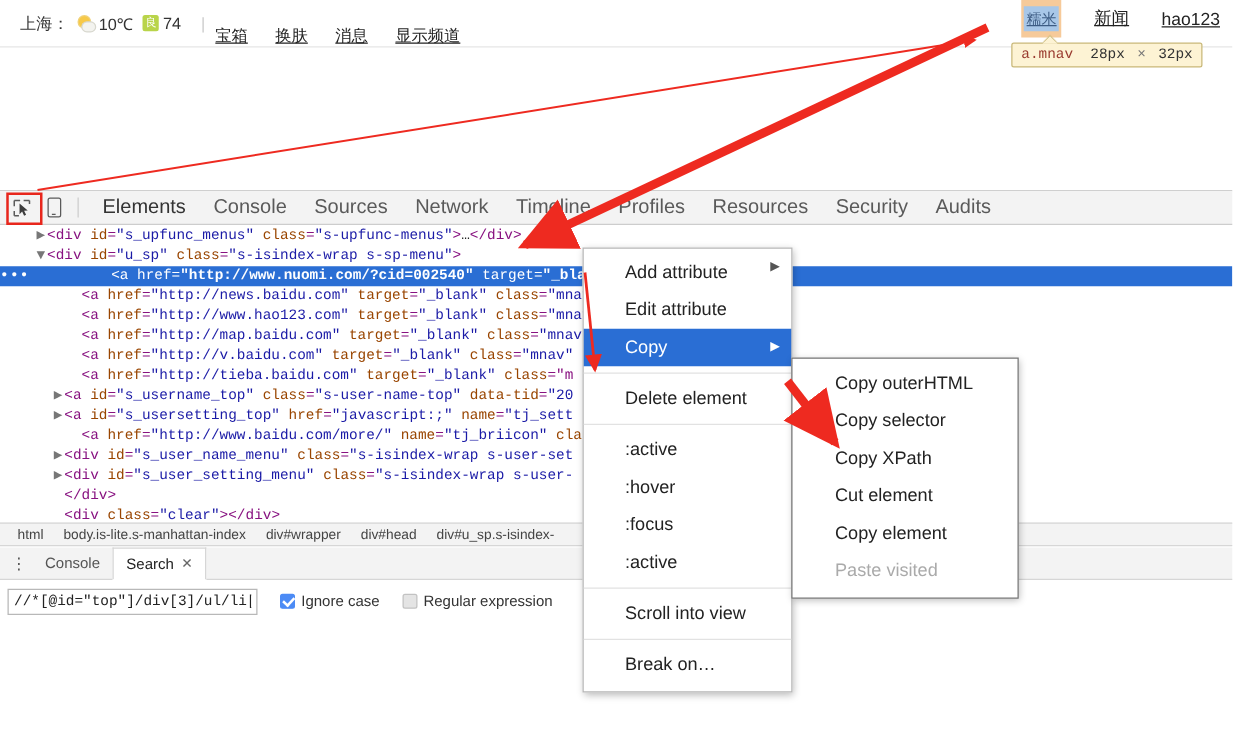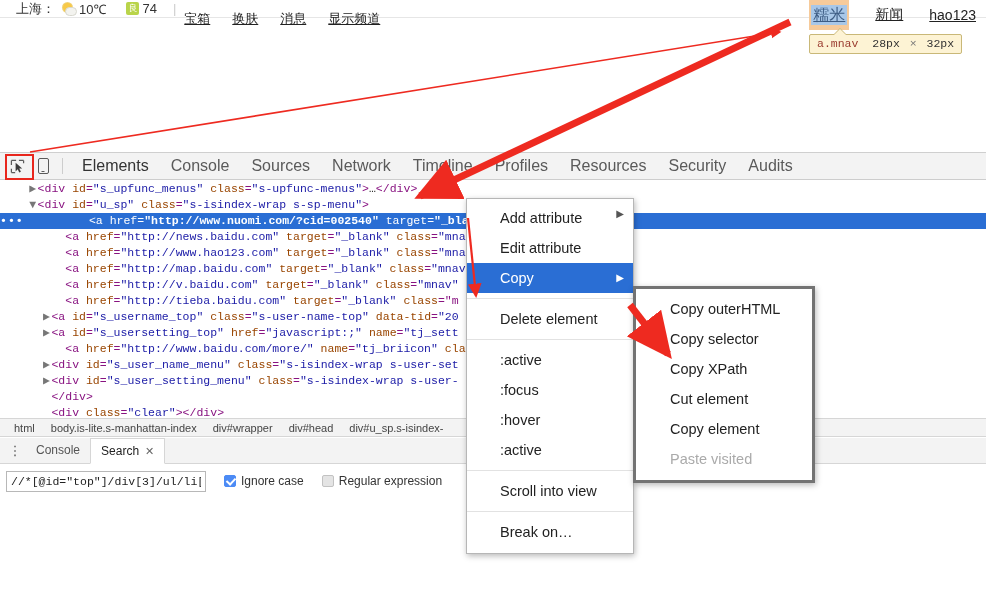--- a/index.html
+++ b/index.html
@@ -8,51 +8,51 @@
     width: 986px; height: 600px;
     font-family: "Liberation Sans", sans-serif;
     background: #fff;
     overflow: hidden;
     position: relative;
   }
 
   
   #page-area { position:absolute; left:0; top:0; width:986px; height:150px; background:#fff; }
   .topbar {
-    position:absolute; left:0; top:0; width:986px; height:18px;
+    position:absolute; left:0; top:0; width:986px; height:38px;
     display:flex; align-items:center; font-size:13px; color:#222;
     border-bottom:1px solid #e6e6e6;
   }
   .topbar-left { display:flex; align-items:center; gap:0px; padding-left:16px; }
   .tb-city { color:#333; margin-right:4px; }
   .tb-sun { display:inline-block; width:14px; height:14px; margin:0 3px; position:relative; }
   .tb-sun::before{
     content:""; position:absolute; left:1px; top:1px; width:9px;height:9px;
     border-radius:50%; background:#f7c948; box-shadow:0 0 0 1px #f0d27a;
   }
   .tb-sun::after{
     content:""; position:absolute; left:3px; top:5px; width:10px;height:7px;
     border-radius:5px; background:#f3f3ef; border:1px solid #d8d8cf;
   }
-  .tb-temp { margin-right:20px; color:#333; }
+  .tb-temp { margin-right:8px; color:#333; }
   .tb-aq { display:inline-block; width:13px;height:13px; margin-right:3px;
            background:#b9d44a; color:#fff; font-size:9px; line-height:13px;
            text-align:center; border-radius:2px; }
   .tb-num { margin-right:8px; color:#333; }
   .tb-sep { color:#ccc; margin:0 8px; }
   .tb-link { color:#222; text-decoration:underline; margin-right:22px; white-space:nowrap;margin-top:20px;}
   .topbar-right { position:absolute; right:10px; top:0; height:30px; display:flex; align-items:center; }
   .mnav { color:#222; text-decoration:underline; font-size:14px; margin-left:26px; }
 
   
   .hl-wrap { position:relative; display:flex; align-items:center; height:30px; margin-left:8px; }
   .hl-pad { background:#f6ca9a; height:30px; display:flex; align-items:center; padding:0 2px; }
   .hl-content { background:#a8c7e8; height:20px; display:flex; align-items:center;
                 padding:0 2px; }
-  .hl-text { color:#2b4a73; font-size:16px; text-decoration:underline; opacity:.85;}
+  .hl-text { color:#2b4a73; font-size:12px; text-decoration:underline; opacity:.85;}
 
   
   .inspect-tip {
     position:absolute; left:809px; top:34px;
     background:#fdf3d4; border:1px solid #c9b878; border-radius:2px;
     padding:2px 7px 3px 7px; font-family:"Liberation Mono", monospace;
     font-size:11.5px; color:#444; white-space:nowrap; z-index:30;
   }
   .tip-sel { color:#9a3b2f; }
   .tip-num { color:#333; }
@@ -144,21 +144,21 @@
   }
   .ctx-item { height:30px; line-height:30px; padding-left:33px; font-size:14.5px; color:#222; }
   .ctx-item.hi { background:#2a6ed4; color:#fff; position:relative; }
   .ctx-item.dim { color:#aaa; }
   .ctx-sep { height:1px; background:#e2e2e2; margin:5px 0; }
   .sub-arrow { position:absolute; right:9px; top:0; line-height:30px; font-size:10px; }
   .sub-arrow-dark { position:absolute; right:9px; top:0; line-height:30px; font-size:10px; color:#555;}
 
   .ctx-sub {
     position:absolute; left:633px; top:286px; width:182px;
-    background:#fff; border:3px solid #737373;
+    background:#fff; border:1px solid #737373;
     box-shadow:1px 2px 6px rgba(0,0,0,.28); z-index:45;
     padding:5px 0 6px 0;
   }
   .ctx-sub .ctx-item { padding-left:34px; }
 
   
   .ann { position:absolute; left:0; top:0; width:986px; height:600px; pointer-events:none; z-index:60; }
 </style>
 </head>
 <body>
@@ -279,22 +279,22 @@
 </div>
 
 <div class="ctx" id="ctx-menu">
     <div class="ctx-item">Add attribute</div>
     <div class="ctx-item">Edit attribute</div>
     <div class="ctx-item hi">Copy<span class="sub-arrow">▶</span></div>
     <div class="ctx-sep"></div>
     <div class="ctx-item">Delete element</div>
     <div class="ctx-sep"></div>
     <div class="ctx-item">:active</div>
+    <div class="ctx-item">:hover</div>
     <div class="ctx-item">:focus</div>
-    <div class="ctx-item">:hover</div>
     <div class="ctx-item">:active</div>
     <div class="ctx-sep"></div>
     <div class="ctx-item">Scroll into view</div>
     <div class="ctx-sep"></div>
     <div class="ctx-item">Break on…<span class="sub-arrow-dark">▶</span></div>
   </div>
 <div class="ctx-sub" id="ctx-sub">
     <div class="ctx-item">Copy outerHTML</div>
     <div class="ctx-item">Copy selector</div>
     <div class="ctx-item">Copy XPath</div>

